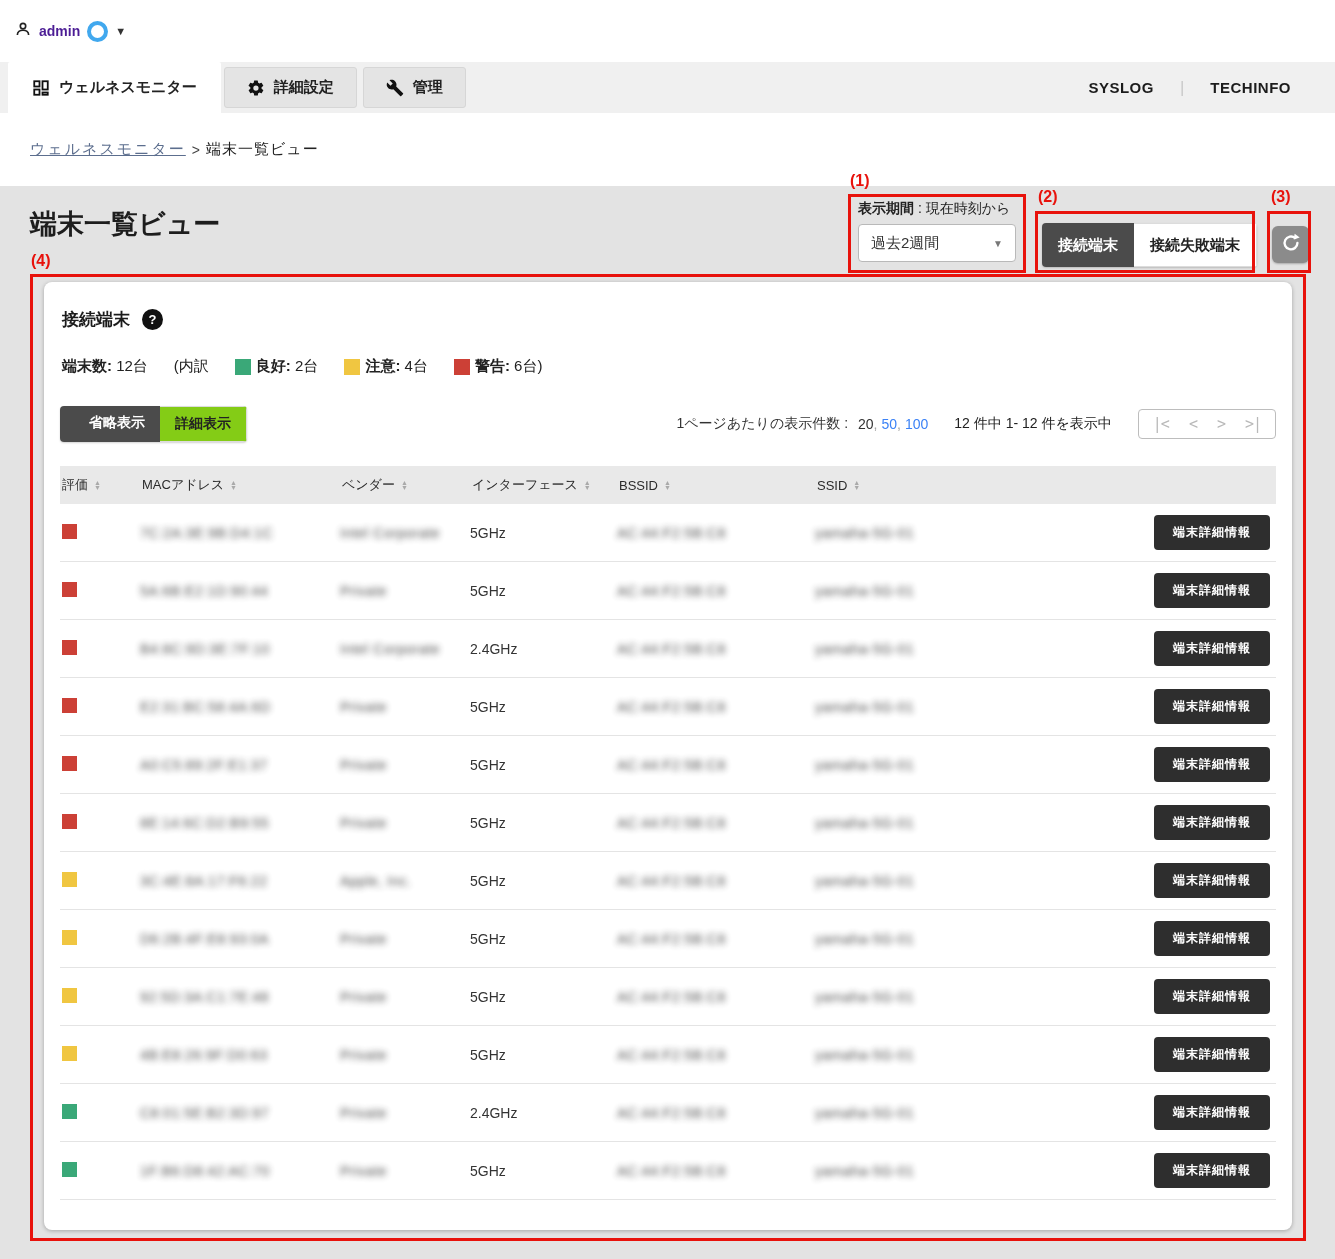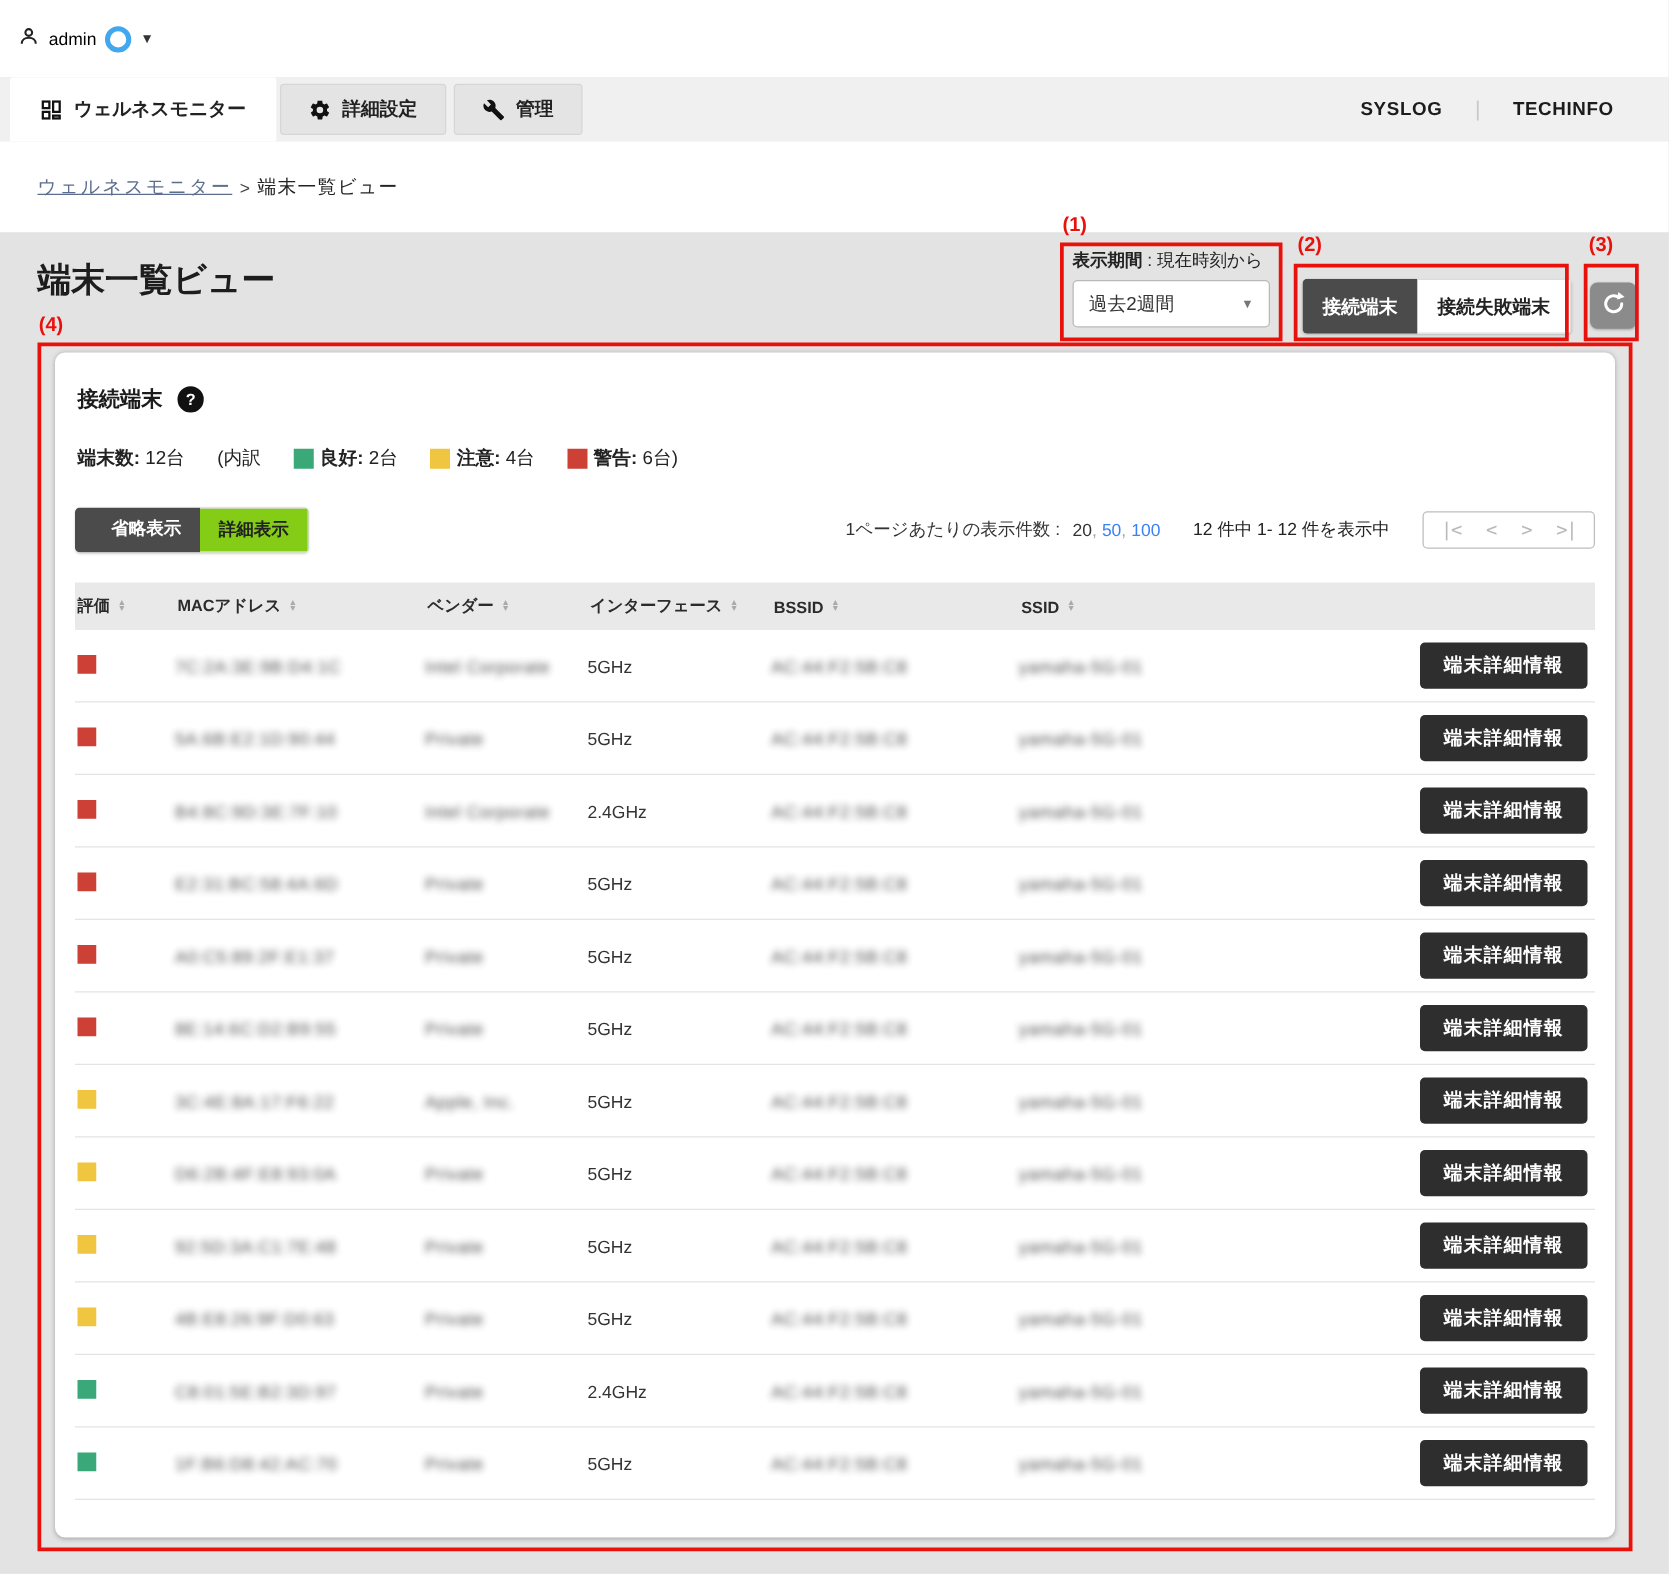--- a/index.html
+++ b/index.html
@@ -16,21 +16,21 @@
   .topbar {
     height: 62px; background: #fff;
     display: flex; align-items: center; justify-content: space-between;
     padding: 0 18px 0 14px;
   }
   .brand { display: flex; align-items: center; gap: 10px; }
   .brand-logo { display: flex; align-items: center; gap: 6px; }
   .brand-name { font-size: 27px; font-weight: bold; letter-spacing: 1px; color: #111; }
   .brand-model { font-size: 17px; font-weight: bold; color: #111; margin-left: 8px; margin-top: 4px;}
   .userbox { display: flex; align-items: center; gap: 7px; }
-  .user-name { font-size: 14px; font-weight: normal; color: #000000; }
+  .user-name { font-size: 14px; font-weight: bold; color: #4c1d95; }
   .user-ring { width: 21px; height: 21px; border-radius: 50%; border: 4px solid #41a8ee; background:#fff; }
   .caret-down { font-size: 11px; color: #333; }
 
   
   .tabstrip {
     height: 51px; background: #f0f0f0;
     display: flex; align-items: flex-end; justify-content: space-between;
     padding: 0 18px 0 8px; position: relative;
   }
   .tabs { display: flex; align-items: flex-end; height: 51px; }
@@ -138,31 +138,31 @@
     font-family: "DejaVu Sans Mono", monospace; letter-spacing: -1px;
   }
 
   
   .table { margin-top: 24px; }
   .trow {
     display: grid;
     grid-template-columns: 80px 200px 130px 147px 198px 1fr 150px;
     align-items: center;
   }
-  .thead { background: #e9e9e9; height: 38px; font-size: 13px; font-weight: bold; color: #2b2b2b; text-align: right; }
+  .thead { background: #e9e9e9; height: 38px; font-size: 13px; font-weight: normal; color: #2b2b2b; text-align: right; }
   .th { display: flex; align-items: center; gap: 4px; cursor: pointer; padding-left: 2px; }
   .sort { display: inline-flex; flex-direction: column; line-height: 5px; color: #a9a9a9; font-size: 7px; margin-left: 2px; }
   .tbody-row { height: 58px; border-bottom: 1px solid #e4e4e4; font-size: 14px; color: #333; }
   .sq { width: 15px; height: 15px; margin-left: 2px; }
   .c-good { background: #3aa878; } .c-warn { background: #f0c641; } .c-alert { background: #cc4036; }
   .blurred { filter: blur(3px); color: #3c3c3c; letter-spacing: .5px; opacity: .9; white-space: nowrap; overflow: hidden; }
   .cell-btn-wrap { display: flex; justify-content: flex-end; padding-right: 6px; }
   .detail-btn {
     background: #2e2e2e; color: #fff; border: none; border-radius: 4px;
-    font-size: 15px; font-weight: bold; padding: 9px 19px; cursor: pointer; letter-spacing: 1px;
+    font-size: 12px; font-weight: bold; padding: 9px 19px; cursor: pointer; letter-spacing: 1px;
     font-family: "Liberation Sans", sans-serif;
   }
 </style>
 </head>
 <body>
 
 <div class="page">
 
   <header class="topbar">
     <div class="userbox">

